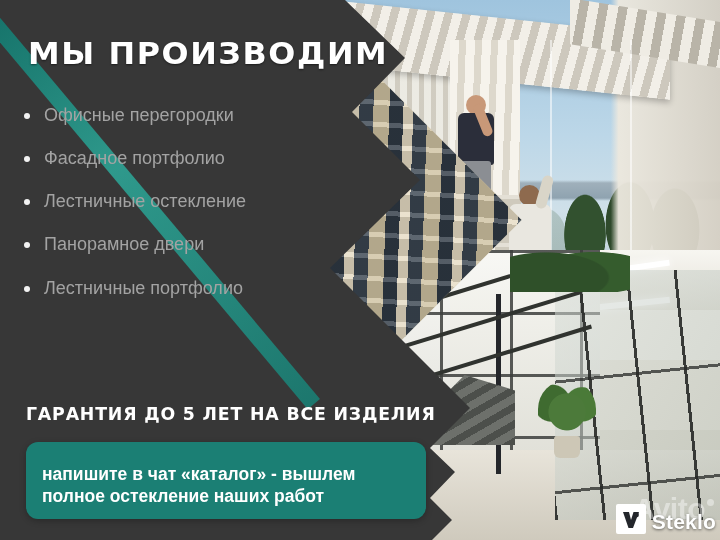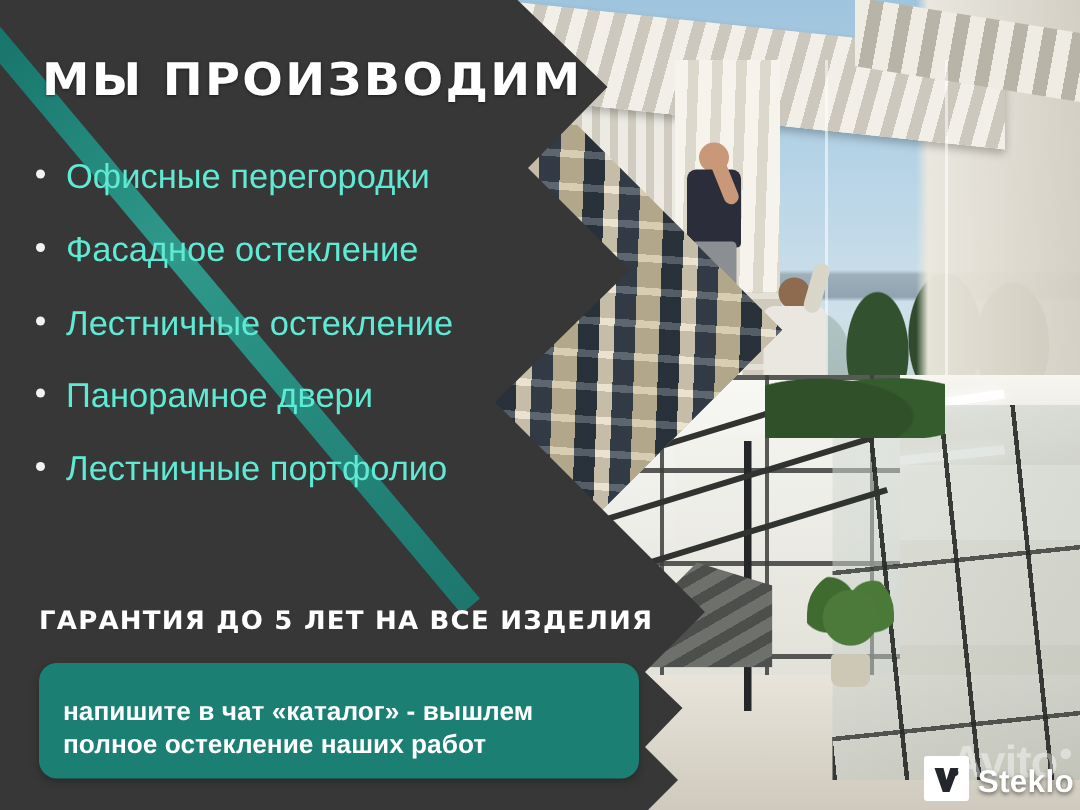--- a/index.html
+++ b/index.html
@@ -210,22 +210,22 @@
     white-space:nowrap;
     text-shadow:0 1px 2px rgba(0,0,0,.5);
   }
 
   .bullets{
     position:absolute;left:20px;top:105px;width:320px;
     list-style:none;margin:0;padding:0;
   }
   .bullets li{
     position:relative;
-    color:#5eead4;
-    font-size:23px;line-height:1.12;
+    color:#a3a3a3;
+    font-size:18px;line-height:1.12;
     margin:0 0 23px 0;
     padding-left:24px;
   }
   .bullets li:before{
     content:"";position:absolute;left:4px;top:8px;
     width:6px;height:6px;border-radius:50%;background:#f2f2f2;
   }
 
   .guarantee{
     position:absolute;left:26px;top:404px;
@@ -329,21 +329,21 @@
 
   <div class="panel"></div>
   <div class="stripe-wrap">
     <div class="stripe"></div>
   </div>
 
   <div class="headline">МЫ ПРОИЗВОДИМ</div>
 
   <ul class="bullets">
     <li>Офисные перегородки</li>
-    <li>Фасадное остекление</li>
+    <li>Фасадное портфолио</li>
     <li>Лестничные остекление</li>
     <li>Панорамное двери</li>
     <li>Лестничные портфолио</li>
   </ul>
 
   <div class="guarantee">ГАРАНТИЯ ДО 5 ЛЕТ НА ВСЕ ИЗДЕЛИЯ</div>
 
   <div class="cta">
     <span class="l1">напишите в чат «каталог» - вышлем</span>
     <span class="l2">полное остекление наших работ</span>

